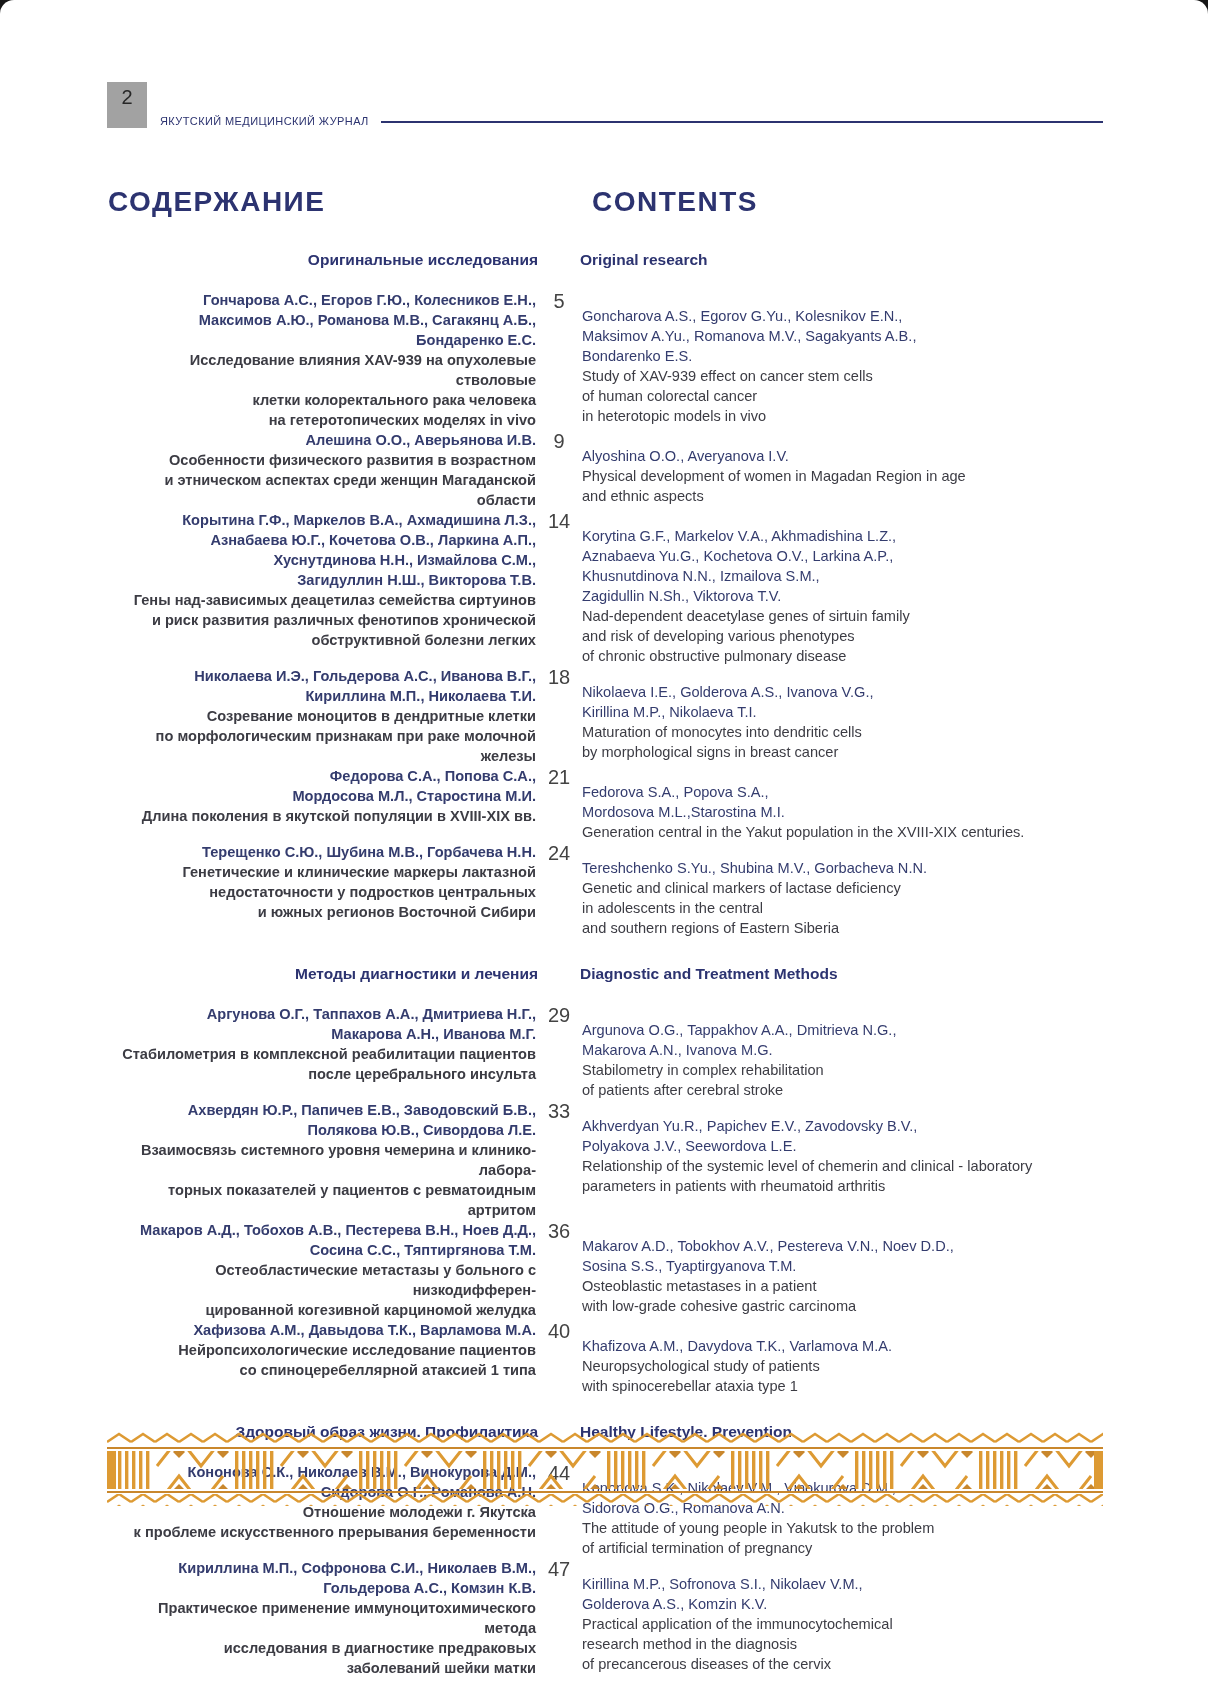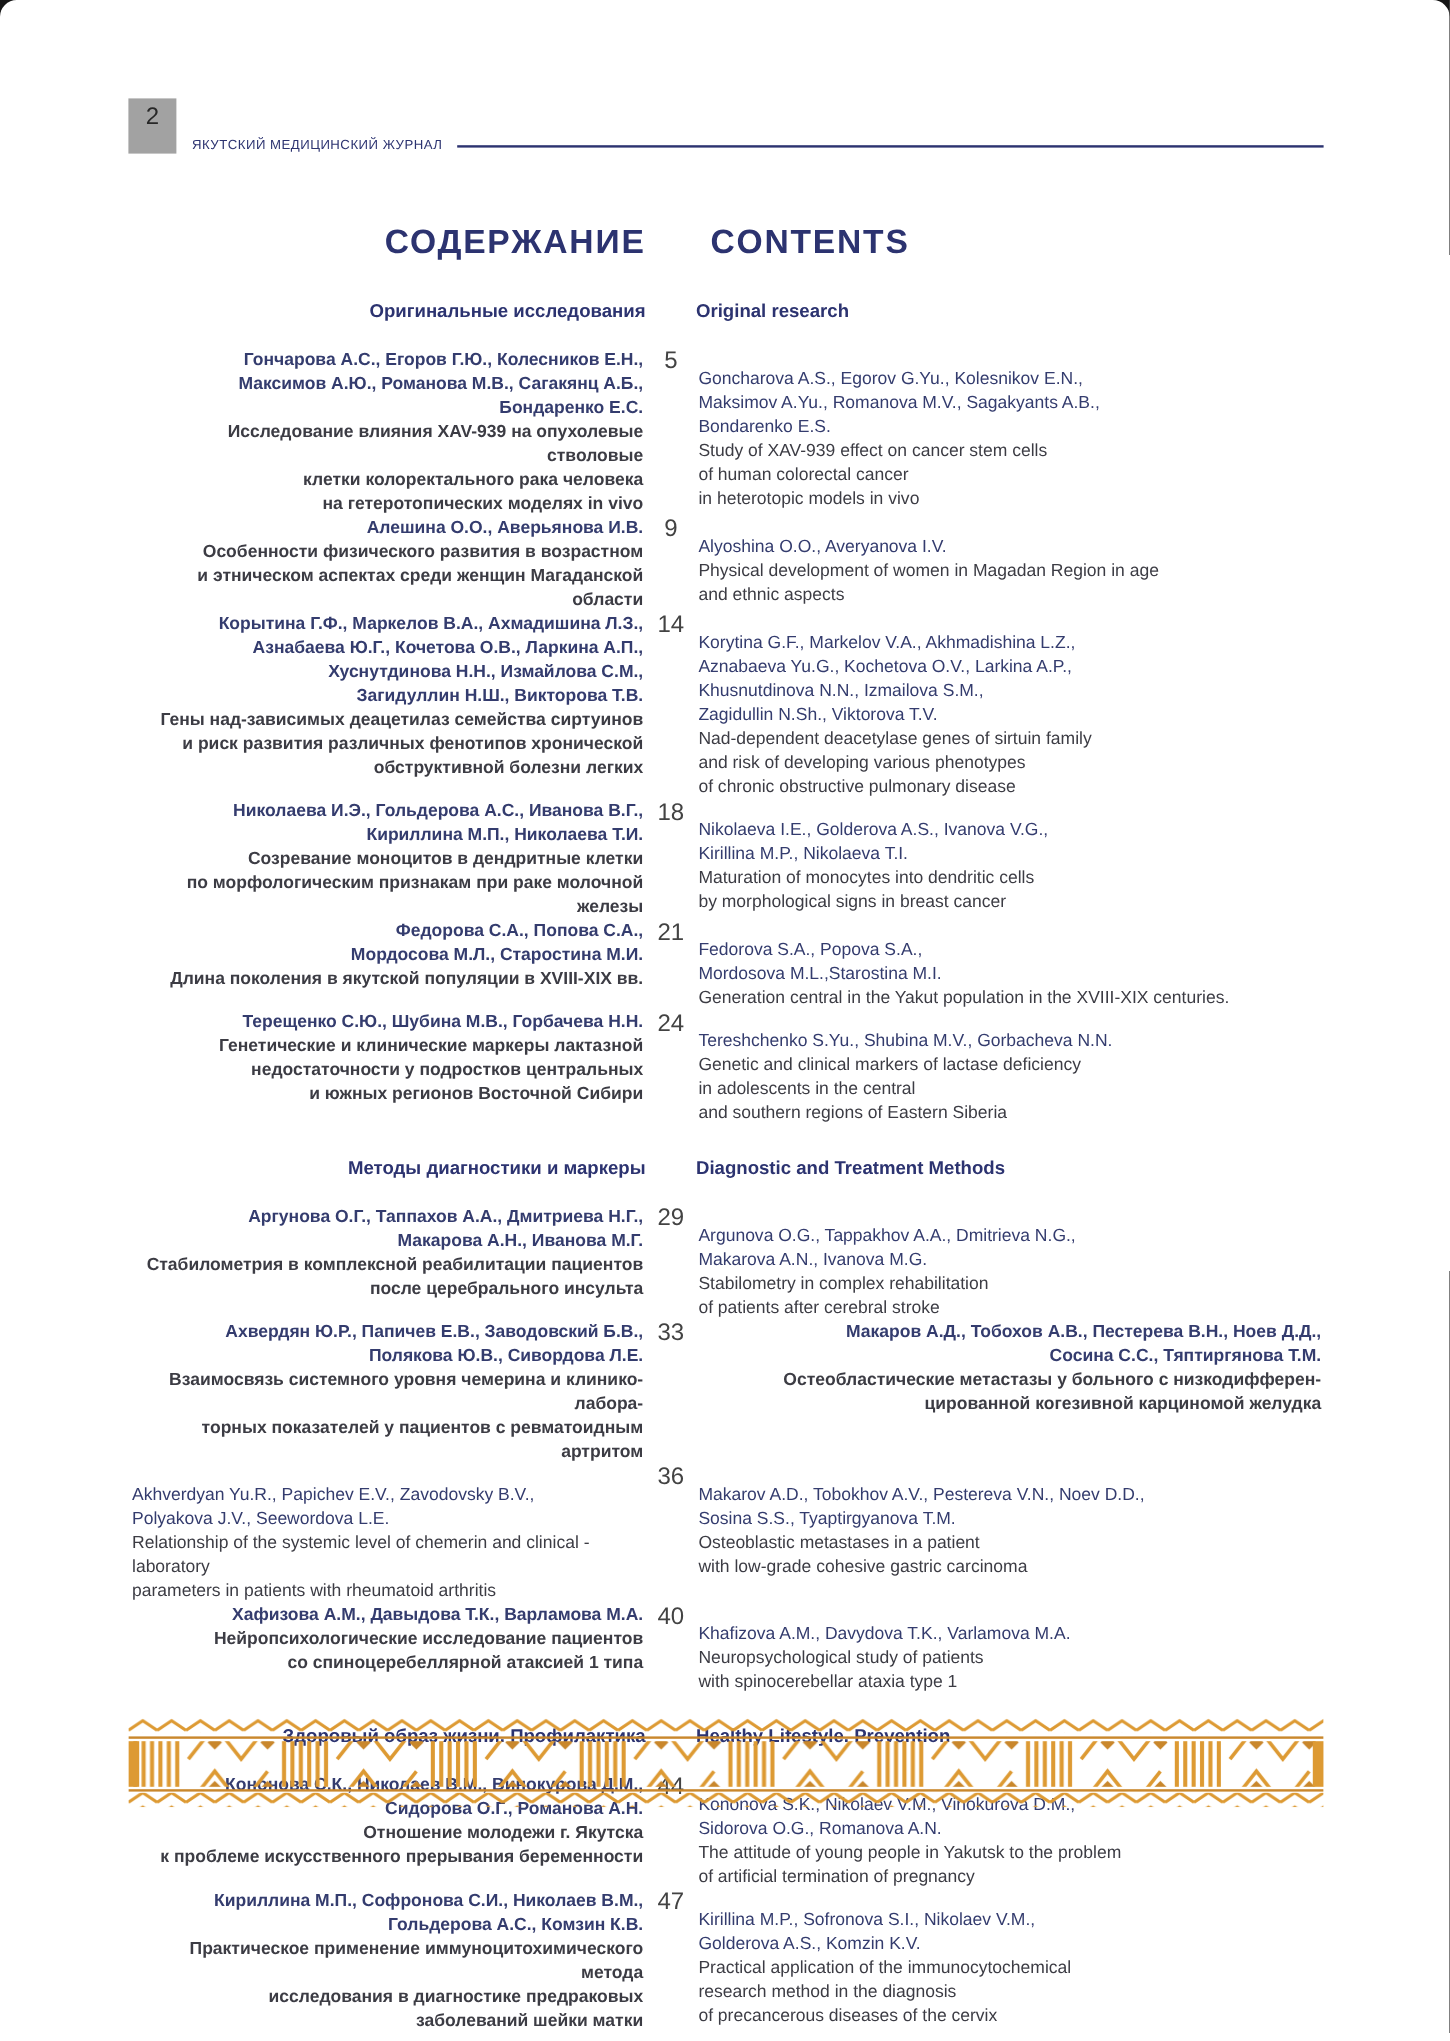--- a/index.html
+++ b/index.html
@@ -21,21 +21,21 @@
   }
   .journal {
     margin-left:13px; color:var(--navy); font-size:11px;
     letter-spacing:0.4px; padding-bottom:1px; white-space:nowrap;
   }
   .rule { flex:1; border-bottom:2px solid var(--navy); margin:0 0 5px 12px; }
 
   
   .title-row { margin:186px 0 0 108px; display:grid; grid-template-columns:430px 42px 523px; position:absolute; top:0; left:0; }
   .main-title { color:var(--navy); font-weight:bold; font-size:28px; letter-spacing:1.5px; line-height:32px; }
-  .title-ru { text-align:right; grid-column:1; }
+  .title-ru { grid-column:1; }
   .title-en { grid-column:3;margin-left:12px; }
 
   
   .toc { position:absolute; top:250px; left:108px; }
   .sec { display:grid; grid-template-columns:430px 42px 523px; margin-top:26px; }
   .sec.first { margin-top:0; }
   .h-ru, .h-en { font-weight:bold; color:var(--navy); font-size:15.5px; line-height:20px; padding-bottom:20px; }
   .h-ru { grid-column:1; text-align:right; }
   .h-en { grid-column:3; }
   .cell { font-size:14.6px; line-height:20px; }
@@ -158,21 +158,21 @@
       <div class="cell num">24</div>
       <div class="cell en">
         <span class="authors">Tereshchenko S.Yu., Shubina M.V., Gorbacheva N.N.</span>
         <span class="t">Genetic and clinical markers of lactase deficiency
 in adolescents in the central
 and southern regions of Eastern Siberia</span>
       </div>
     </div>
 
     <div class="sec">
-      <div class="h-ru">Методы диагностики и маркеры</div>
+      <div class="h-ru">Методы диагностики и лечения</div>
       <div class="h-en">Diagnostic and Treatment Methods</div>
 
       <div class="cell ru">
         <span class="authors">Аргунова О.Г., Таппахов А.А., Дмитриева Н.Г.,
 Макарова А.Н., Иванова М.Г.</span>
         <span class="t">Стабилометрия в комплексной реабилитации пациентов
 после церебрального инсульта</span>
       </div>
       <div class="cell num">29</div>
       <div class="cell en">
@@ -182,32 +182,32 @@
 of patients after cerebral stroke</span>
       </div>
 
       <div class="cell ru">
         <span class="authors">Ахвердян Ю.Р., Папичев Е.В., Заводовский Б.В.,
 Полякова Ю.В., Сивордова Л.Е.</span>
         <span class="t">Взаимосвязь системного уровня чемерина и клинико-лабора-
 торных показателей у пациентов с ревматоидным артритом</span>
       </div>
       <div class="cell num">33</div>
+      <div class="cell en">
+        <span class="authors">Akhverdyan Yu.R., Papichev E.V., Zavodovsky B.V.,
+Polyakova J.V., Seewordova L.E.</span>
+        <span class="t">Relationship of the systemic level of chemerin and clinical - laboratory
+parameters in patients with rheumatoid arthritis</span>
+      </div>
+
       <div class="cell ru">
         <span class="authors">Макаров А.Д., Тобохов А.В., Пестерева В.Н., Ноев Д.Д.,
 Сосина С.С., Тяптиргянова Т.М.</span>
         <span class="t">Остеобластические метастазы у больного с низкодифферен-
 цированной когезивной карциномой желудка</span>
-      </div>
-
-      <div class="cell en">
-        <span class="authors">Akhverdyan Yu.R., Papichev E.V., Zavodovsky B.V.,
-Polyakova J.V., Seewordova L.E.</span>
-        <span class="t">Relationship of the systemic level of chemerin and clinical - laboratory
-parameters in patients with rheumatoid arthritis</span>
       </div>
       <div class="cell num">36</div>
       <div class="cell en">
         <span class="authors">Makarov A.D., Tobokhov A.V., Pestereva V.N., Noev D.D.,
 Sosina S.S., Tyaptirgyanova T.M.</span>
         <span class="t">Osteoblastic metastases in a patient
 with low-grade cohesive gastric carcinoma</span>
       </div>
 
       <div class="cell ru">

